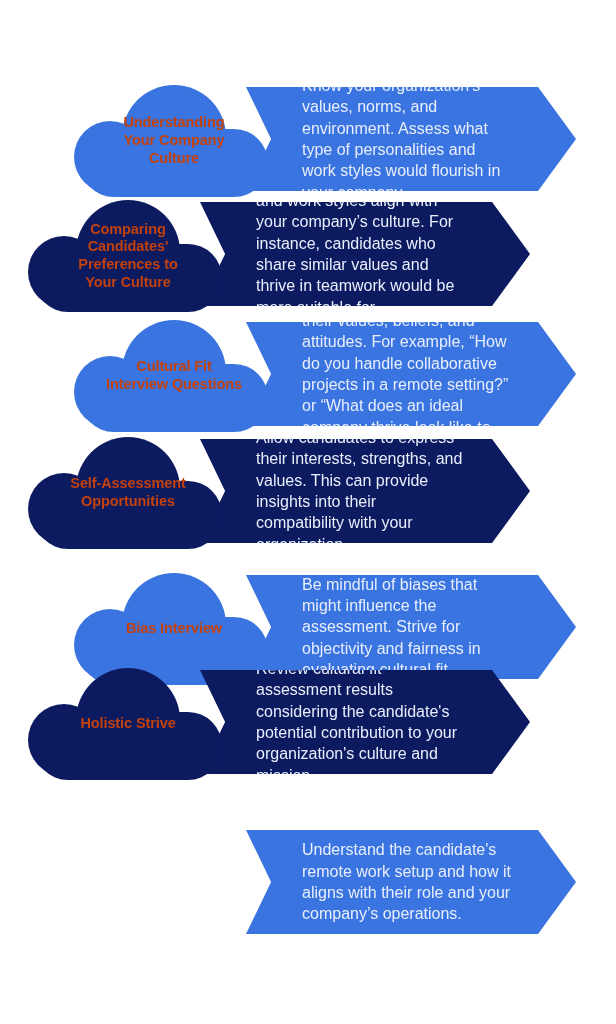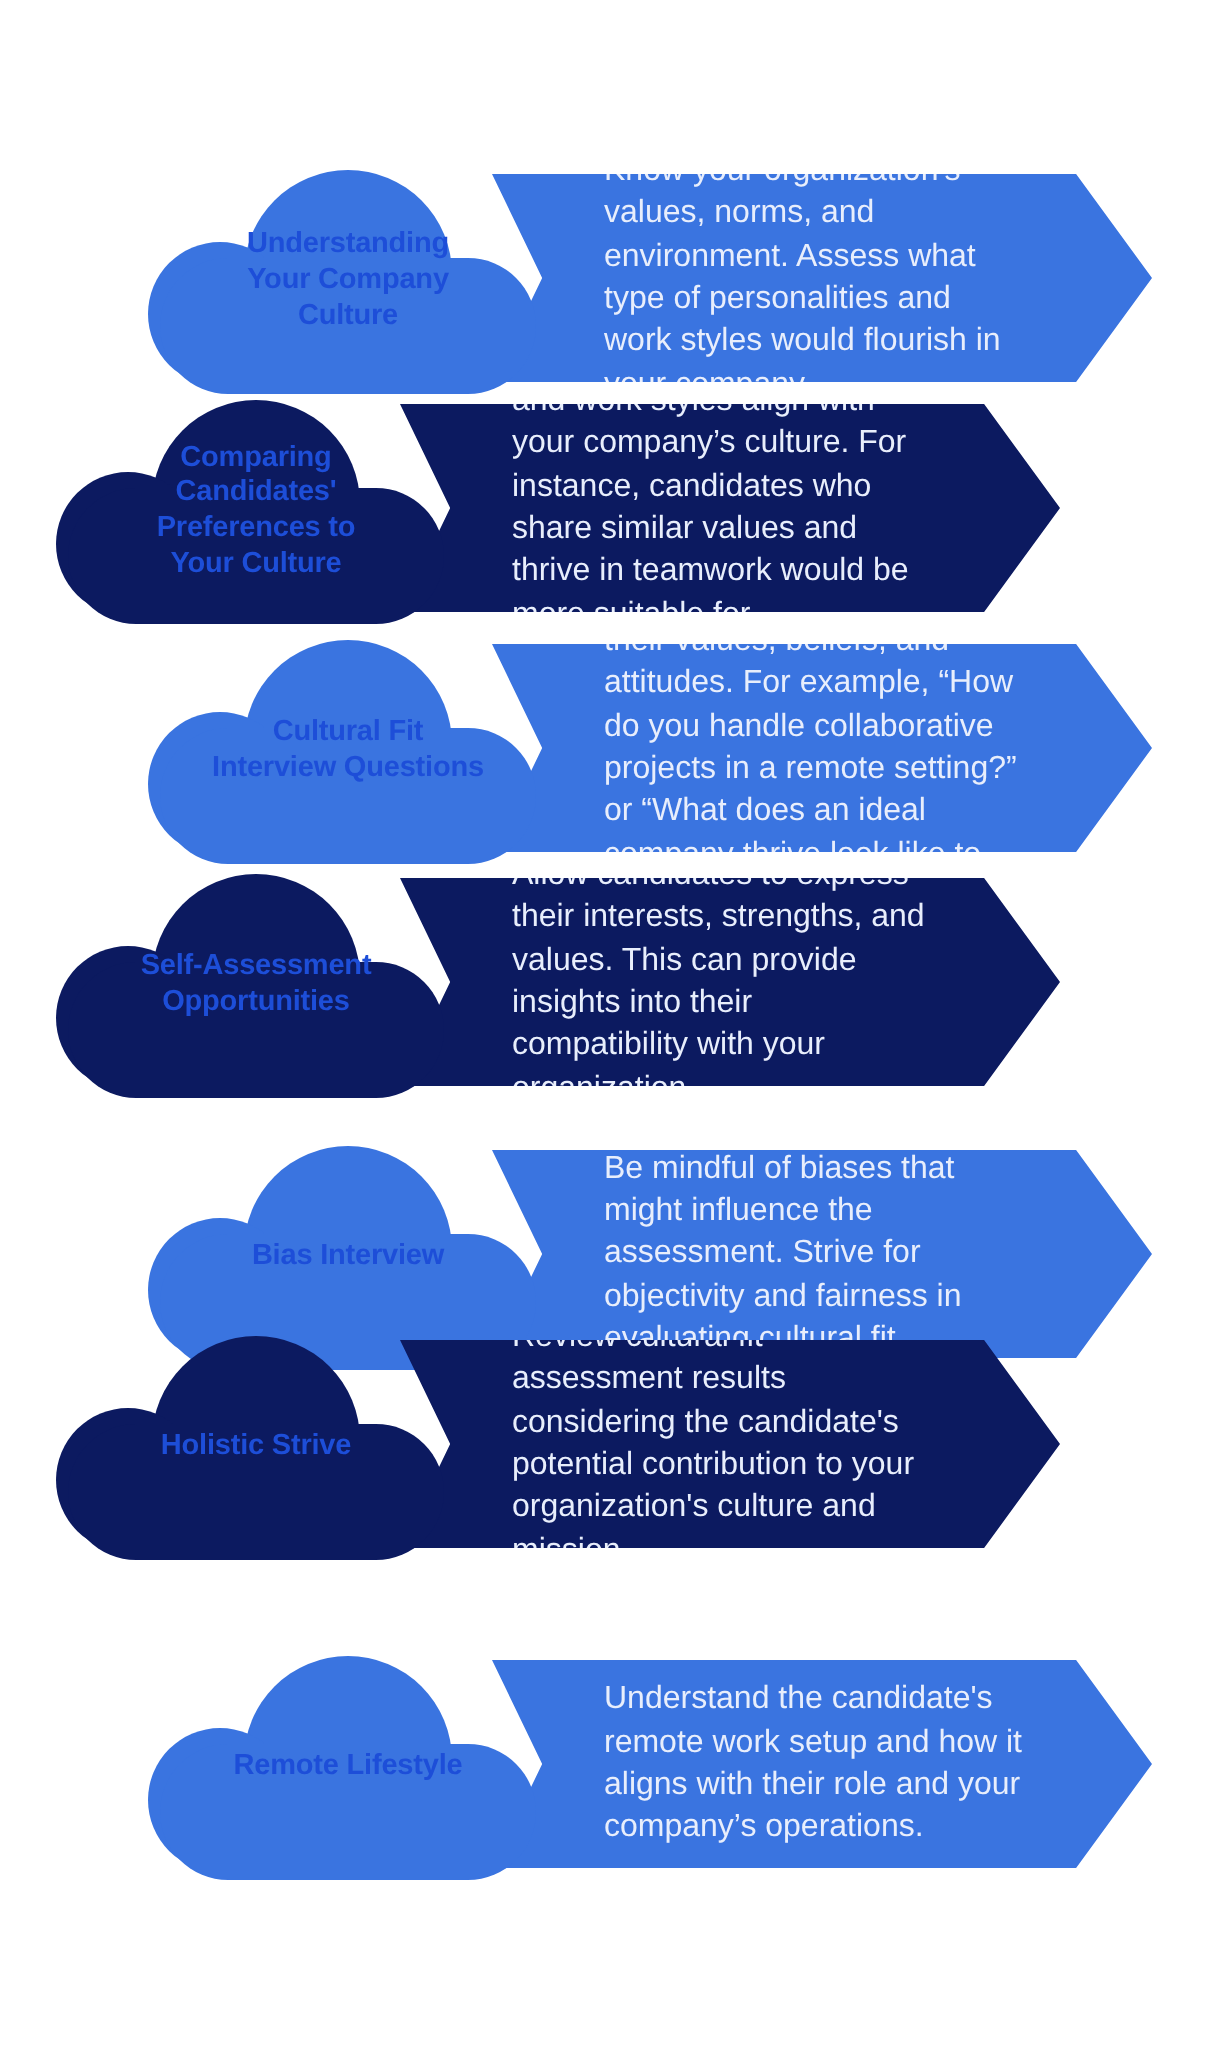--- a/index.html
+++ b/index.html
@@ -18,21 +18,21 @@
   
   .cloud{position:absolute;top:0;left:0;width:200px;height:112px;}
   .cloud .lobe{position:absolute;border-radius:50%;}
   .cloud .lobe-big{width:104px;height:104px;left:48px;top:0;}
   .cloud .lobe-small{width:72px;height:72px;left:0px;top:36px;}
   .cloud .base{position:absolute;left:6px;top:44px;width:188px;height:68px;border-radius:34px;}
   .cloud .label{
     position:absolute;left:8px;top:0;width:184px;height:112px;
     display:flex;align-items:center;justify-content:center;
     text-align:center;
-    color:#1d4ed8;font-weight:bold;
+    color:#c2410c;font-weight:bold;
     font-size:14.5px;line-height:1.22;
     letter-spacing:-0.1px;
     z-index:5;
     padding:0 6px;box-sizing:border-box;
     white-space:pre-line;
   }
 
   
   .arrow{
     position:absolute;top:2px;height:104px;
@@ -127,20 +127,14 @@
         <div class="lobe lobe-big" style="background: rgb(12, 26, 96);"></div>
         <div class="lobe lobe-small" style="background: rgb(12, 26, 96);"></div>
         <div class="base" style="background: rgb(12, 26, 96);"></div>
         <div class="label">Holistic Strive</div>
       </div>
     </div>
     <div class="row indent-blue" style="top: 828px;">
       <div class="arrow" style="background: rgb(58, 116, 224);">
         <div class="body">Understand the candidate's remote work setup and how it aligns with their role and your company’s operations.</div>
       </div>
-      <div class="cloud">
-        <div class="lobe lobe-big" style="background: rgb(58, 116, 224);"></div>
-        <div class="lobe lobe-small" style="background: rgb(58, 116, 224);"></div>
-        <div class="base" style="background: rgb(58, 116, 224);"></div>
-        <div class="label">Remote Lifestyle</div>
-      </div>
     </div>
   </div>
 
 </body></html>

